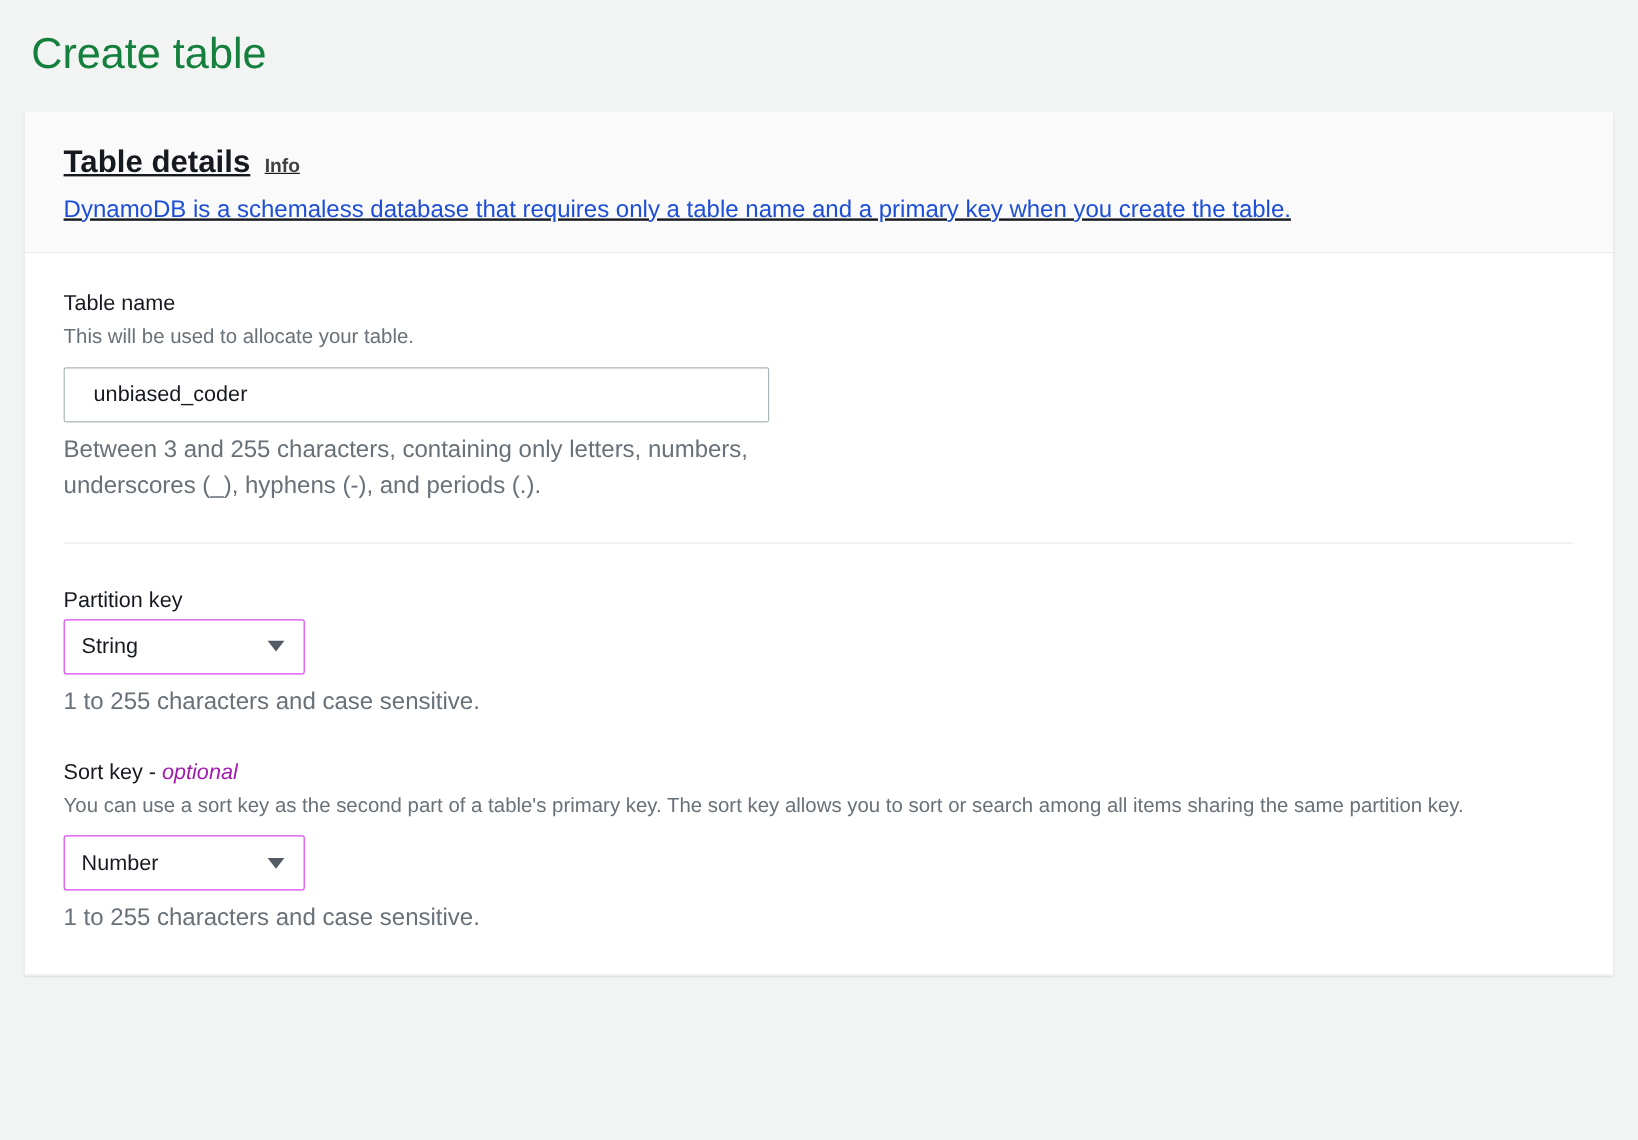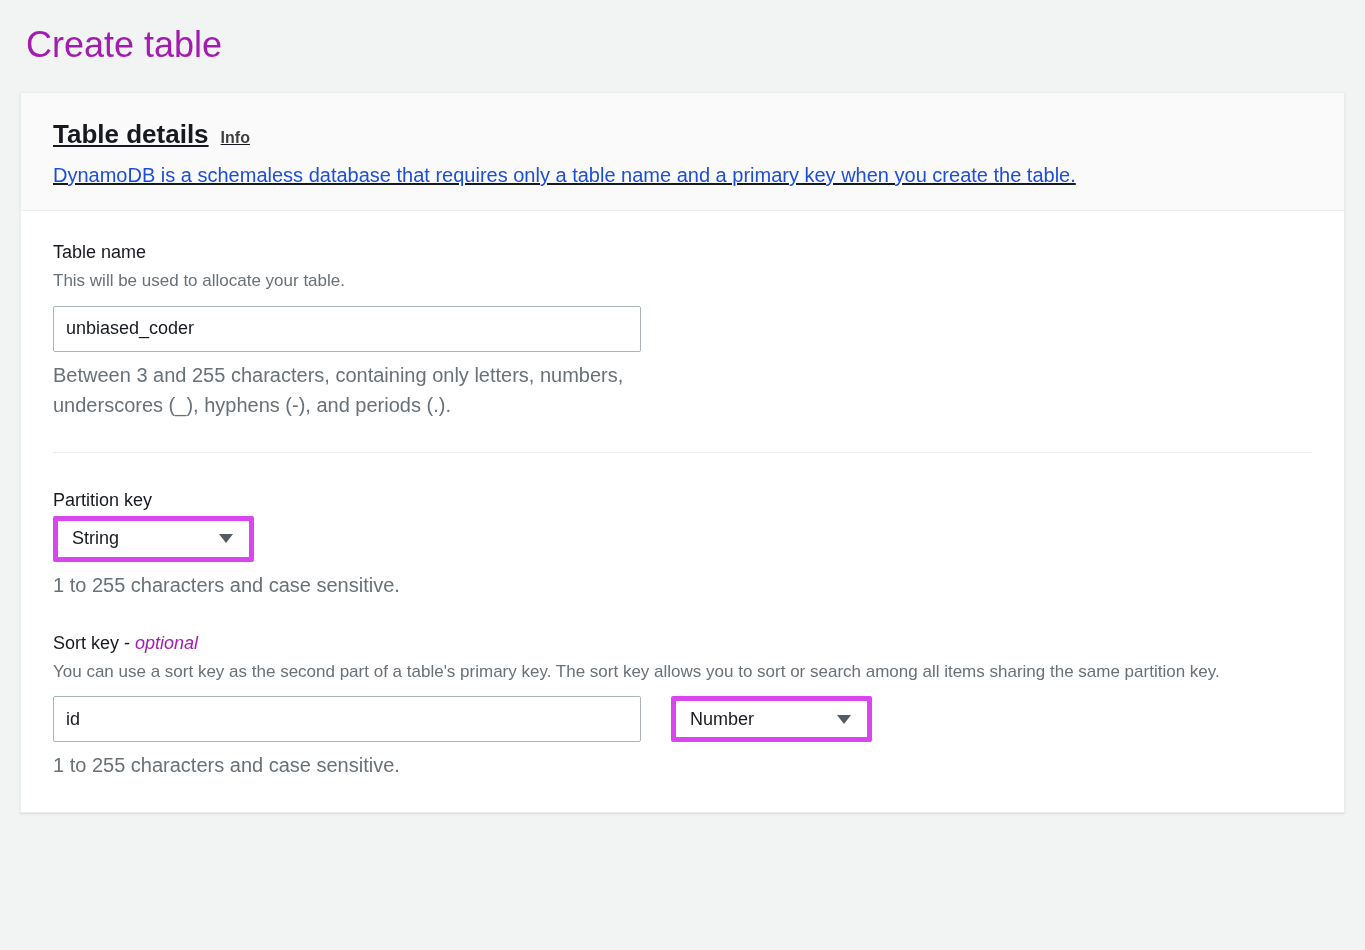--- a/index.html
+++ b/index.html
@@ -9,21 +9,21 @@
       color: #16191f;
       font-size: 14px;
       line-height: 1.5;
     }
     .page-wrapper {
       padding: 0 20px 20px 20px;
     }
     .page-title {
       font-size: 36px;
       font-weight: 400;
-      color: #a21caf;
+      color: #15803d;
       padding: 18px 6px 20px 6px;
     }
     .panel {
       background: #fff;
       border: 1px solid #eaeded;
       box-shadow: 0 1px 1px rgba(0,0,0,0.05), 0 1px 3px rgba(0,0,0,0.05);
     }
     .panel-header {
       padding: 22px 32px 20px 32px;
       background: #fafafa;
@@ -70,21 +70,21 @@
     }
     .field-constraint {
       font-size: 20px;
       color: #687078;
       margin-top: 8px;
       max-width: 590px;
     }
     .text-input {
       width: 588px;
       height: 46px;
-      padding: 6px 12px;
+      padding: 6px 24px;
       font-size: 18px;
       color: #16191f;
       border: 1px solid #aab7b8;
       border-radius: 2px;
       background: #fff;
       font-family: inherit;
     }
     .divider {
       border: none;
       border-top: 1px solid #eaeded;
@@ -95,21 +95,21 @@
       gap: 30px;
       align-items: flex-start;
     }
     .select-wrap {
       position: relative;
       display: inline-block;
     }
     .select-box {
       width: 201px;
       height: 46px;
-      border: 5px solid #d946ef;
+      border: 1px solid #d946ef;
       border-radius: 2px;
       background: #fff;
       display: flex;
       align-items: center;
       justify-content: space-between;
       padding: 0 16px 0 14px;
       cursor: pointer;
       font-size: 18px;
       color: #16191f;
     }
@@ -161,23 +161,20 @@
         </div>
         <div class="field-constraint">1 to 255 characters and case sensitive.</div>
       </div>
 
       <div class="field-group sortkey-group">
         <div class="field-label">
           <span>Sort key - </span><span class="optional-tag">optional</span>
         </div>
         <div class="field-help">You can use a sort key as the second part of a table's primary key. The sort key allows you to sort or search among all items sharing the same partition key.</div>
         <div class="row-inputs">
-          <div>
-            <input type="text" class="text-input" value="id" style="">
-          </div>
           <div class="select-wrap">
             <div class="select-box">
               <span>Number</span>
               <span class="caret-down-icon"></span>
             </div>
           </div>
         </div>
         <div class="field-constraint">1 to 255 characters and case sensitive.</div>
       </div>
 

